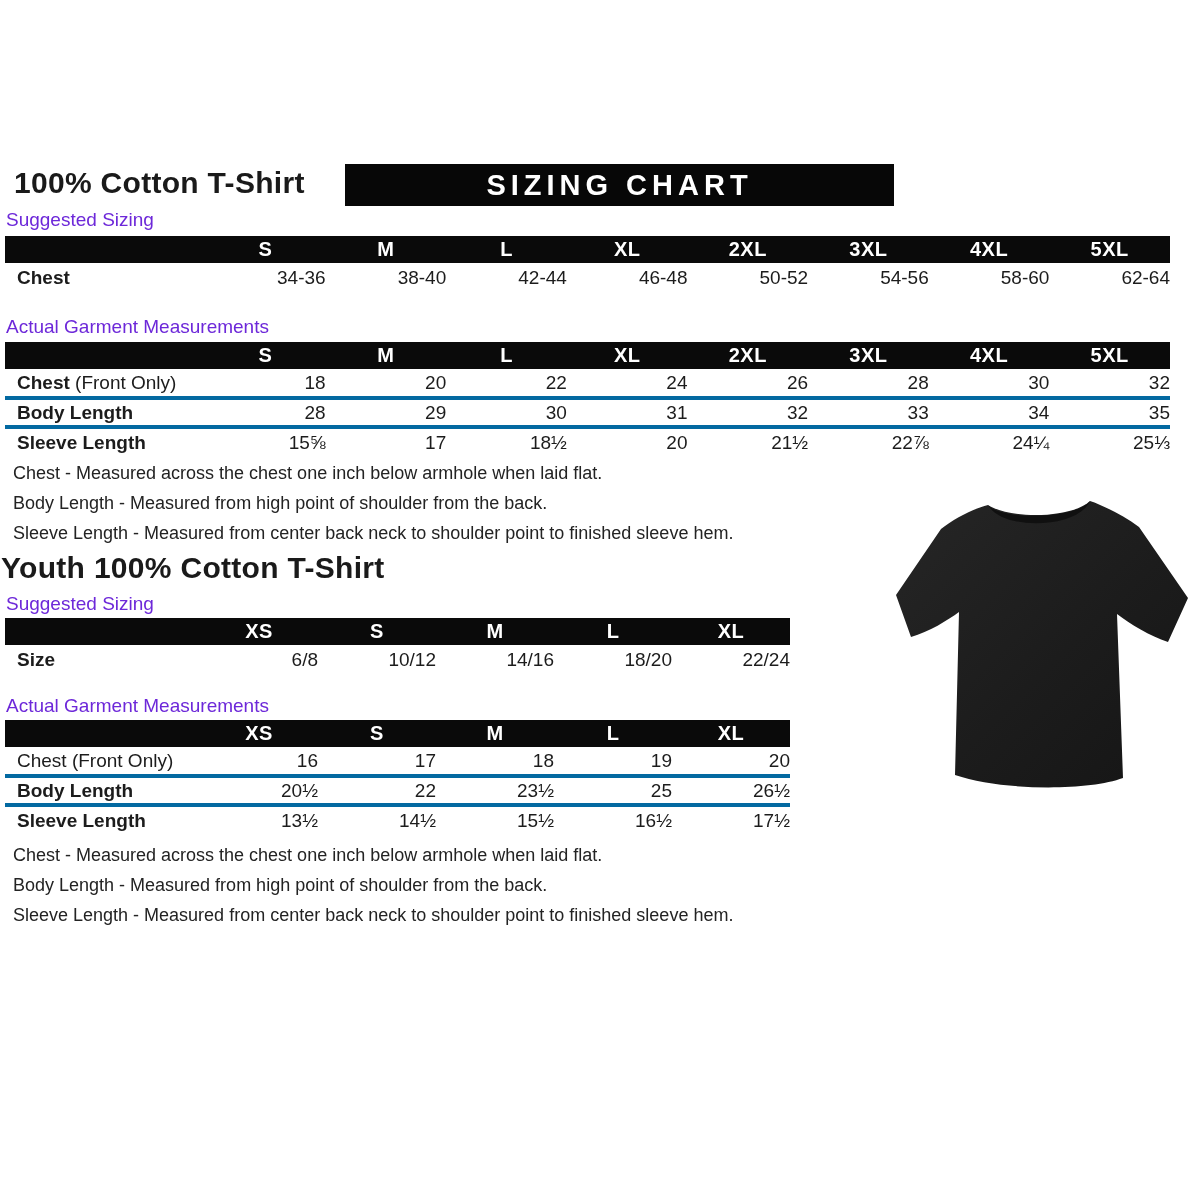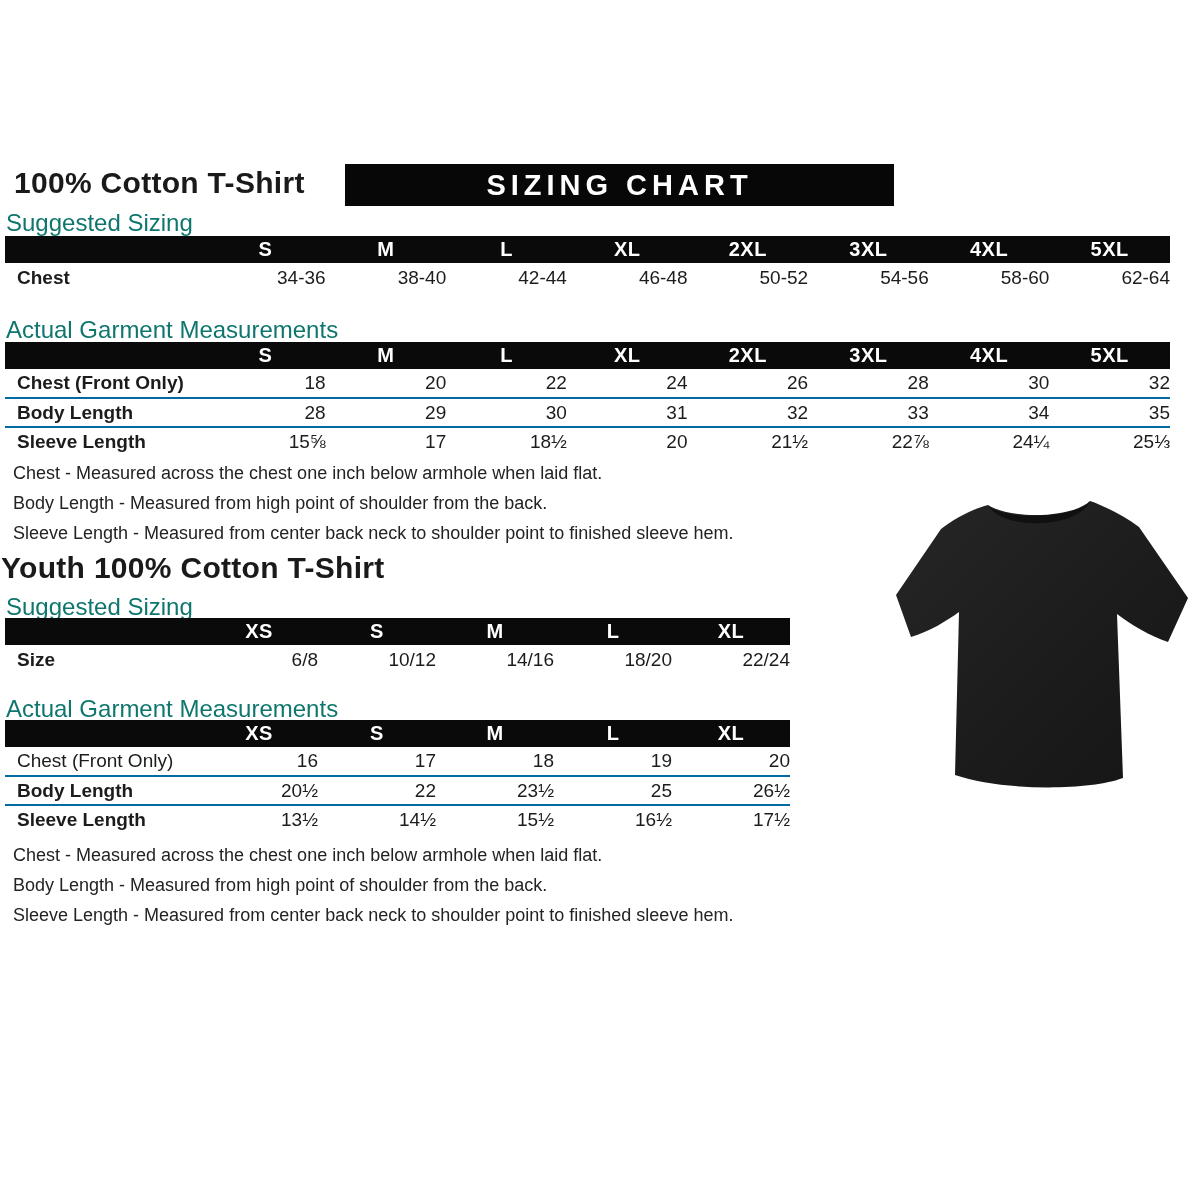--- a/index.html
+++ b/index.html
@@ -11,41 +11,41 @@
   }
   .abs { position:absolute; }
 
   .page-title { left:14px; top:166px; font-size:30px; font-weight:bold; letter-spacing:.3px; }
   .banner {
     left:345px; top:164px; width:549px; height:42px;
     background:#070707; color:#fff;
     display:flex; align-items:center; justify-content:center;
     font-size:29px; font-weight:bold; letter-spacing:5px;text-align:right;
   }
-  .section-label { left:6px; font-size:24px; color:#0f766e; }
+  .section-label { left:6px; font-size:19px; color:#6d28d9; }
   .youth-title { left:1px; top:551px; font-size:30px; font-weight:bold; letter-spacing:.3px; }
 
   table.sizing { position:absolute; left:5px; border-collapse:collapse; table-layout:fixed; }
   table.adult-w { width:1165px; }
   table.youth-w { width:785px; }
   .adult-w col.c-label { width:200px; }
   .youth-w col.c-label { width:195px; }
   table.sizing th {
     background:#0a0a0a; color:#fff; font-size:20px; font-weight:bold;
     height:27px; padding:0; text-align:center; letter-spacing:.5px;
   }
   table.sizing td {
     font-size:19px; text-align:right; height:29px; padding:0;
     color:#1c1c1c; vertical-align:middle;
   }
   table.sizing td.rowlabel { text-align:left; padding-left:12px; }
   .rowlabel .strong { font-weight:bold; }
-  .rowlabel .suffix { font-weight:bold;margin-top:29px; }
+  .rowlabel .suffix { font-weight:normal;margin-top:29px; }
   .rowlabel.plain .strong { font-weight:normal; }
-  table.measure tbody tr + tr td { border-top:2px solid #0369a1;margin-top:6px; }
+  table.measure tbody tr + tr td { border-top:4px solid #0369a1;margin-top:6px; }
 
   .notes { left:13px; font-size:18px; color:#232323; }
   .notes div { line-height:30px; }
 
   .tshirt { left:890px; top:485px; width:305px; height:320px; }
 </style>
 </head>
 <body>
 
 <h1 class="abs page-title">100% Cotton T-Shirt</h1>

